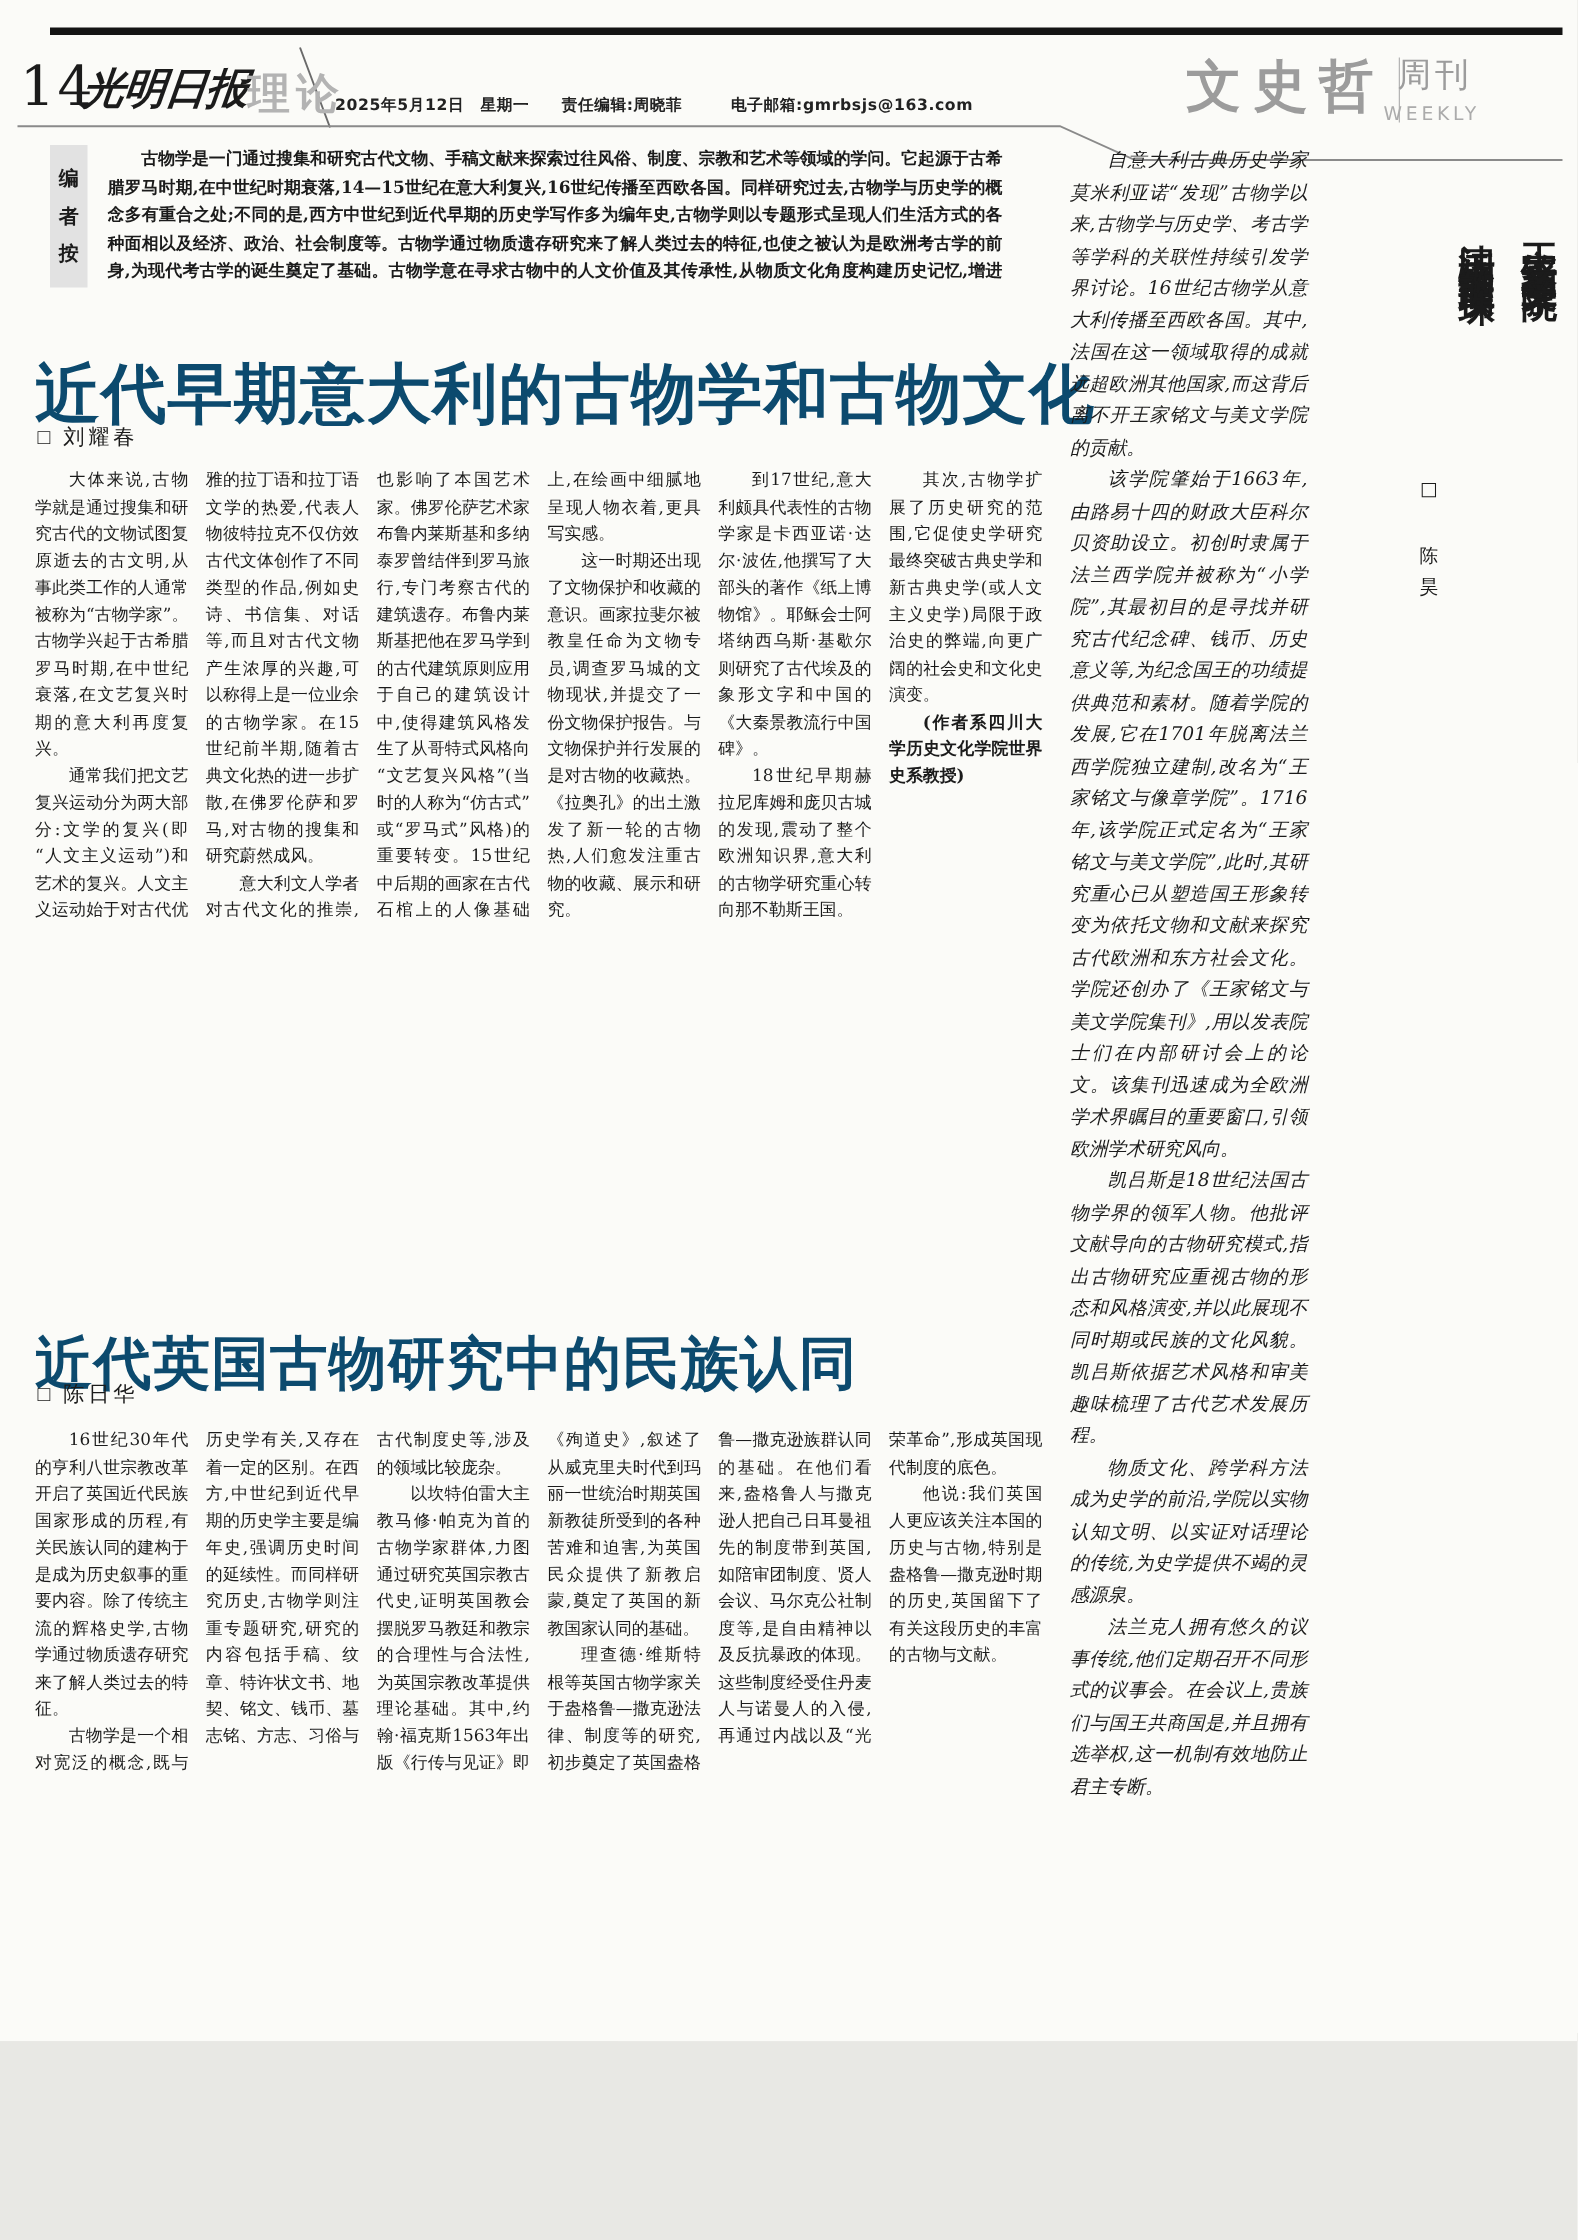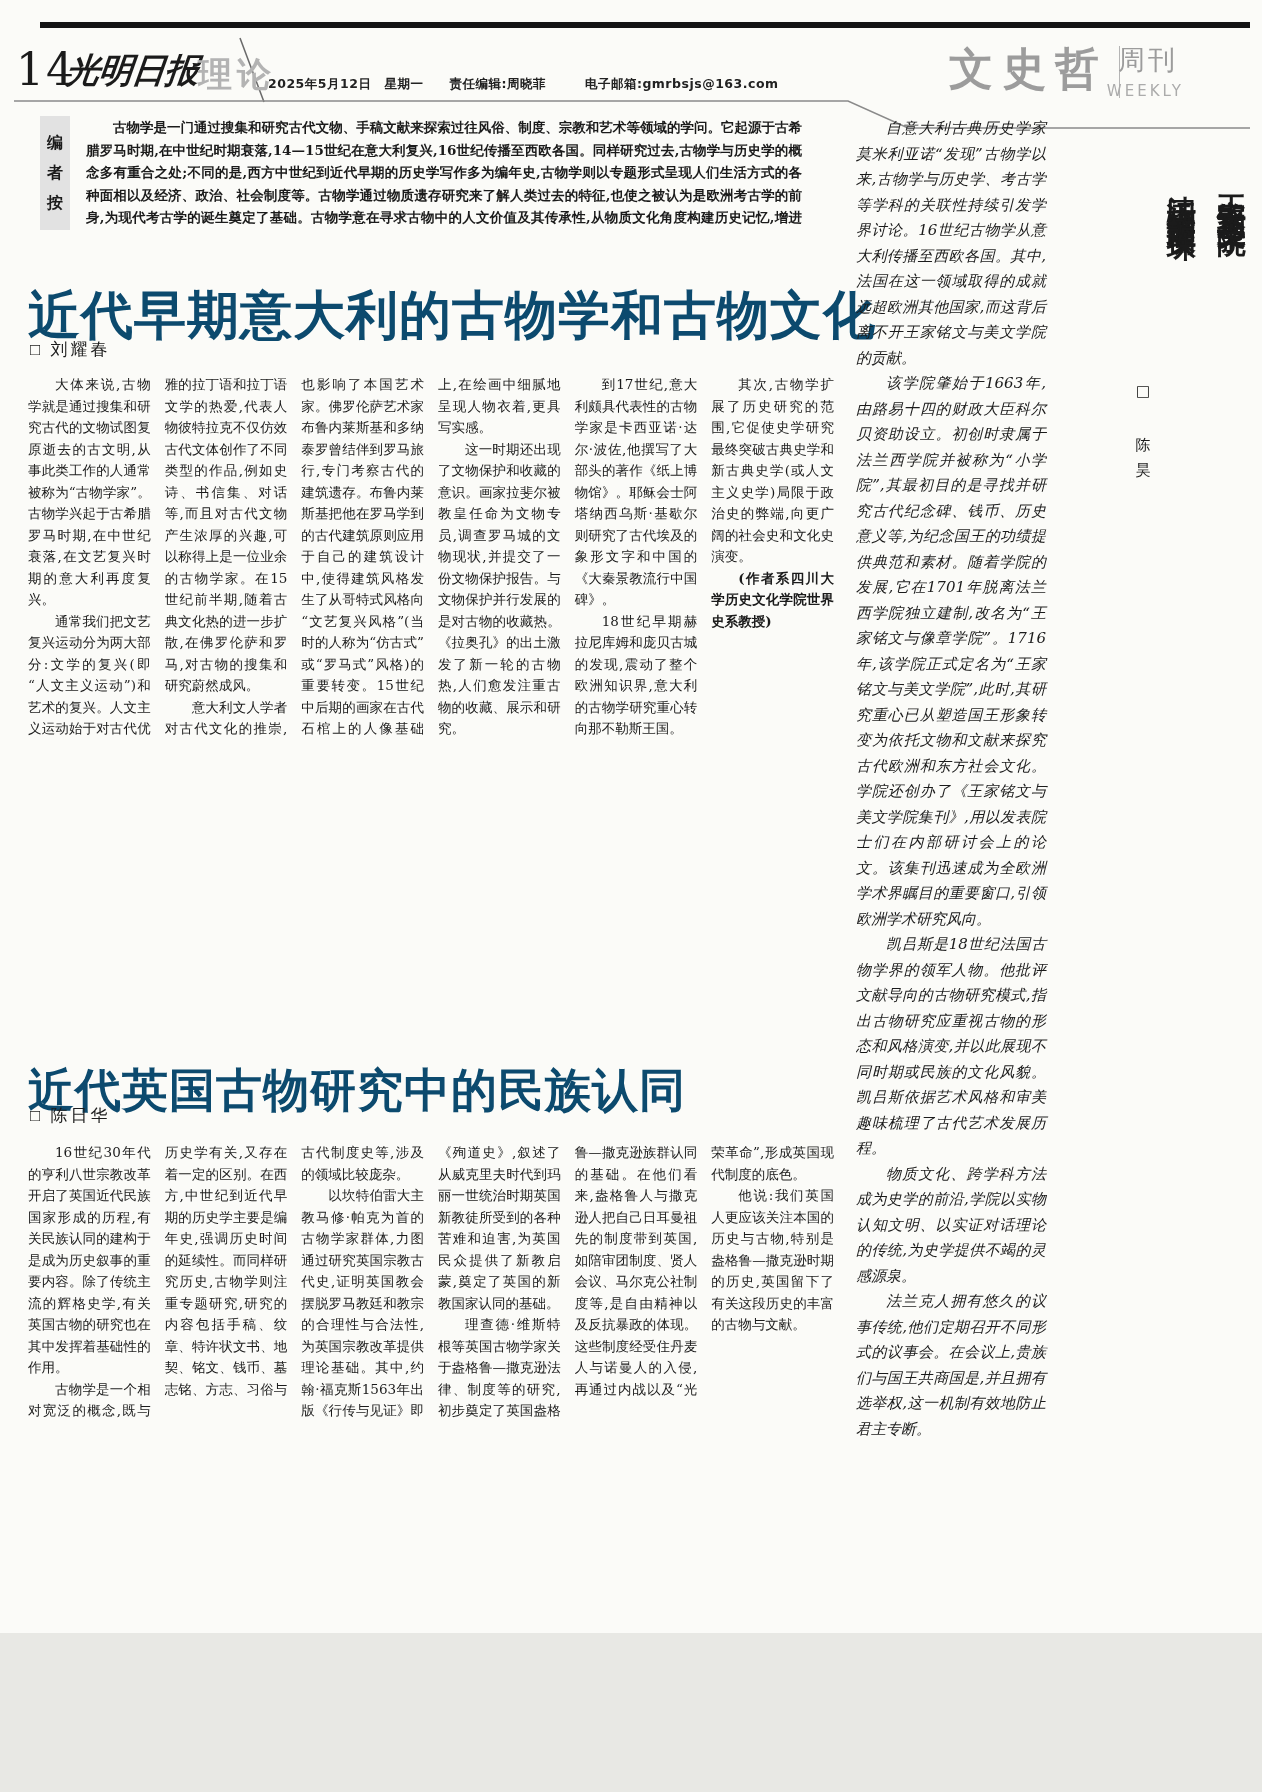--- a/index.html
+++ b/index.html
@@ -109,21 +109,21 @@
         </div>
       <p class="attribution">(作者系四川大学历史文化学院世界史系教授)</p>
     </div>
   </section>
 
   <section class="abs art-uk">
     <h2 class="headline">近代英国古物研究中的民族认同</h2>
     <div class="byline">□ 陈日华</div>
     <div class="cols">
       <div>
-          <p>16世纪30年代的亨利八世宗教改革开启了英国近代民族国家形成的历程,有关民族认同的建构于是成为历史叙事的重要内容。除了传统主流的辉格史学,有关英国古物的研究也在其中发挥着基础性的作用。</p>
+          <p>16世纪30年代的亨利八世宗教改革开启了英国近代民族国家形成的历程,有关民族认同的建构于是成为历史叙事的重要内容。除了传统主流的辉格史学,古物学通过物质遗存研究来了解人类过去的特征。</p>
           <p>古物学是一个相对宽泛的概念,既与历史学有关,又存在着一定的区别。在西方,中世纪到近代早期的历史学主要是编年史,强调历史时间的延续性。而同样研究历史,古物学则注重专题研究,研究的内容包括手稿、纹章、特许状文书、地契、铭文、钱币、墓志铭、方志、习俗与古代制度史等,涉及的领域比较庞杂。</p>
           <p>以坎特伯雷大主教马修·帕克为首的古物学家群体,力图通过研究英国宗教古代史,证明英国教会摆脱罗马教廷和教宗的合理性与合法性,为英国宗教改革提供理论基础。其中,约翰·福克斯1563年出版《行传与见证》即《殉道史》,叙述了从威克里夫时代到玛丽一世统治时期英国新教徒所受到的各种苦难和迫害,为英国民众提供了新教启蒙,奠定了英国的新教国家认同的基础。</p>
           <p>理查德·维斯特根等英国古物学家关于盎格鲁—撒克逊法律、制度等的研究,初步奠定了英国盎格鲁—撒克逊族群认同的基础。在他们看来,盎格鲁人与撒克逊人把自己日耳曼祖先的制度带到英国,如陪审团制度、贤人会议、马尔克公社制度等,是自由精神以及反抗暴政的体现。这些制度经受住丹麦人与诺曼人的入侵,再通过内战以及“光荣革命”,形成英国现代制度的底色。</p>
           <p>他说:我们英国人更应该关注本国的历史与古物,特别是盎格鲁—撒克逊时期的历史,英国留下了有关这段历史的丰富的古物与文献。</p>
         </div>
     </div>
     <div class="worldhist">
       <div class="worldhist-calli">世界史</div>
       <div class="worldhist-hotline">
         <span>理论部主办</span>

